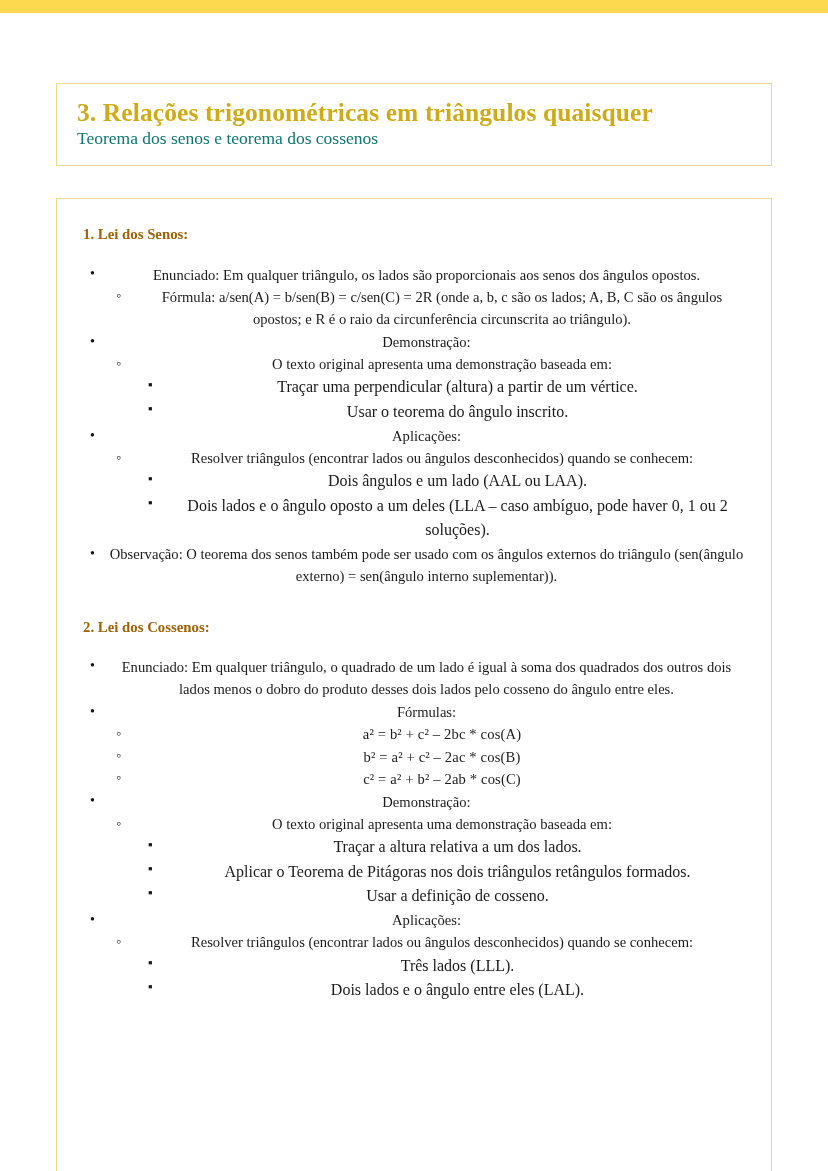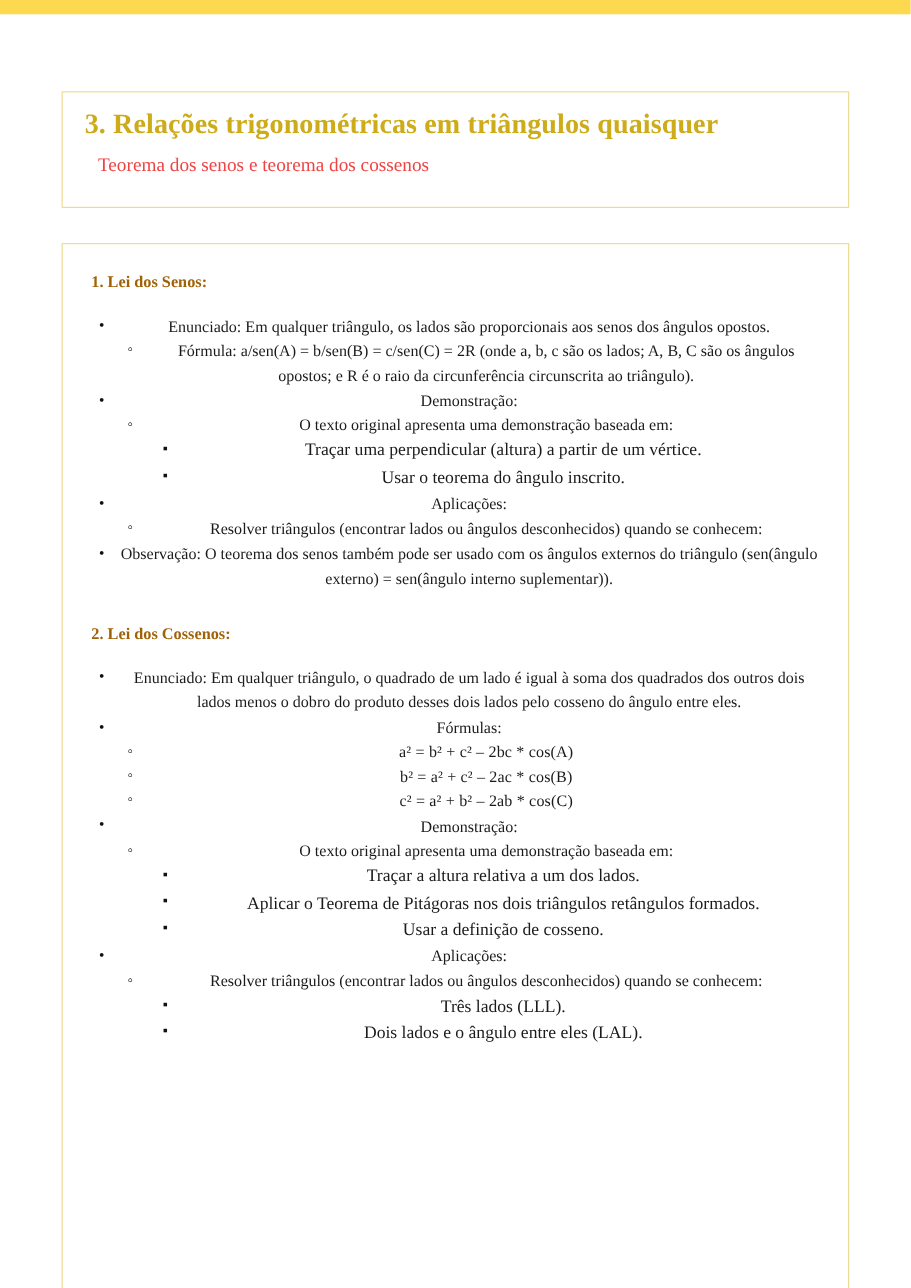--- a/index.html
+++ b/index.html
@@ -50,22 +50,22 @@
     font-weight: 700;
     color: #ceab18;
     letter-spacing: 0.1px;
     margin: 0 0 1px 0;
     white-space: nowrap;
   }
 
   #doc-subtitle {
     font-size: 17.5px;
     line-height: 1.2;
-    color: #ef4444;
-    margin: 12px;
+    color: #0f766e;
+    margin: 0;
     font-weight: 400;
   }
 
   #content-card {
     margin-top: 32px;
     padding: 26px 26px 40px 26px;
     min-height: 1010px;
   }
 
   h2.section-title {
@@ -168,21 +168,24 @@
             <li><span class="txt">Enunciado: Em qualquer triângulo, os lados são proporcionais aos senos dos ângulos opostos.</span><ul class="lvl2">
                 <li><span class="txt">Fórmula: a/sen(A) = b/sen(B) = c/sen(C) = 2R (onde a, b, c são os lados; A, B, C são os ângulos opostos; e R é o raio da circunferência circunscrita ao triângulo).</span></li>
               </ul></li>
             <li><span class="txt">Demonstração:</span><ul class="lvl2">
                 <li><span class="txt">O texto original apresenta uma demonstração baseada em:</span><ul class="lvl3">
                     <li><span class="txt">Traçar uma perpendicular (altura) a partir de um vértice.</span></li>
                     <li><span class="txt">Usar o teorema do ângulo inscrito.</span></li>
                   </ul></li>
               </ul></li>
             <li><span class="txt">Aplicações:</span><ul class="lvl2">
-                <li><span class="txt">Resolver triângulos (encontrar lados ou ângulos desconhecidos) quando se conhecem:</span></li>
+                <li><span class="txt">Resolver triângulos (encontrar lados ou ângulos desconhecidos) quando se conhecem:</span><ul class="lvl3">
+                    <li><span class="txt">Dois ângulos e um lado (AAL ou LAA).</span></li>
+                    <li><span class="txt">Dois lados e o ângulo oposto a um deles (LLA – caso ambíguo, pode haver 0, 1 ou 2 soluções).</span></li>
+                  </ul></li>
               </ul></li>
             <li><span class="txt">Observação: O teorema dos senos também pode ser usado com os ângulos externos do triângulo (sen(ângulo externo) = sen(ângulo interno suplementar)).</span></li>
           </ul>
         </div>
         <div class="section">
           <h2 class="section-title">2. Lei dos Cossenos:</h2>
           <ul class="lvl1">
             <li><span class="txt">Enunciado: Em qualquer triângulo, o quadrado de um lado é igual à soma dos quadrados dos outros dois lados menos o dobro do produto desses dois lados pelo cosseno do ângulo entre eles.</span></li>
             <li><span class="txt">Fórmulas:</span><ul class="lvl2">
                 <li><span class="txt formula">a² = b² + c² – 2bc * cos(A)</span></li>

